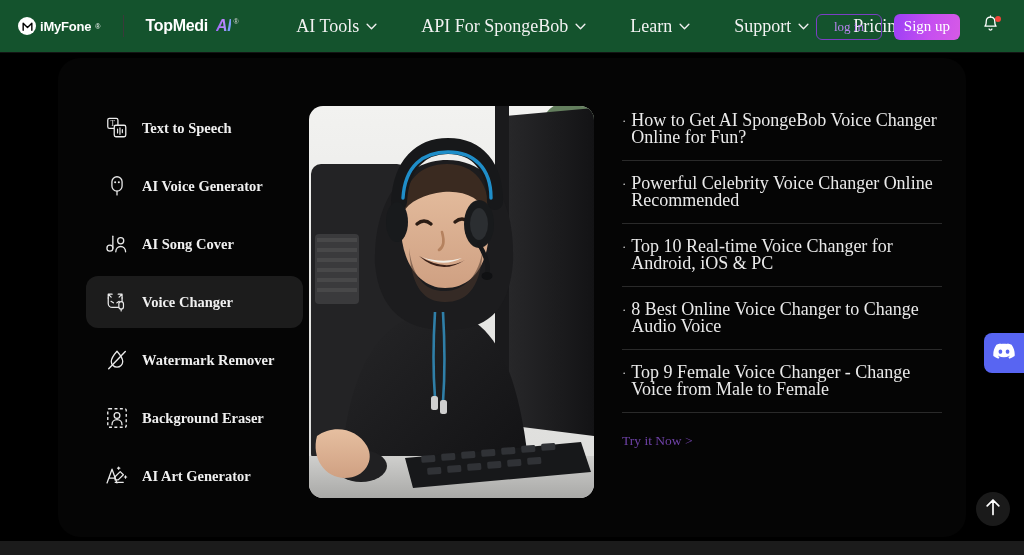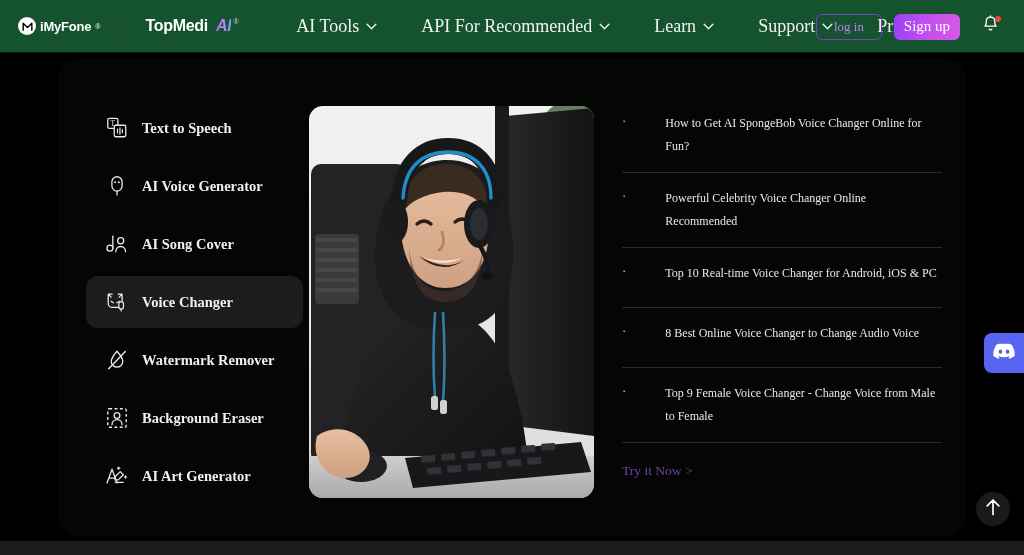--- a/index.html
+++ b/index.html
@@ -105,21 +105,21 @@
 
   
   .articles { flex:1; margin-left:28px; margin-right:24px; padding-top:8px; }
   .article-row {
     border-bottom:1px solid #2a2a2a;
     display:flex; align-items:flex-start;
     min-height:60px; padding:14px 2px 14px 0;
   }
   .article-row:first-child { padding-top:6px; min-height:52px; }
   .art-bullet { color:#cfcfcf; font-size:13px; margin-right:5px; line-height:17px; }
-  .art-text { color:#eaeaea; font-size:12px; line-height:23px; cursor:pointer;margin-left:34px; }
+  .art-text { color:#eaeaea; font-size:18px; line-height:17px; cursor:pointer; }
   .try-link {
     margin-top:20px; color:#6f42a8; font-size:13.5px; cursor:pointer; display:inline-block;
   }
 
   
   .discord {
     position:absolute; right:0; top:333px; width:40px; height:40px;
     background:#5865F2; border-radius:8px 0 0 8px;
     display:flex; align-items:center; justify-content:center; cursor:pointer;
   }
@@ -163,21 +163,21 @@
     <div class="nav">
       <div class="nav-item">
         <span>AI Tools</span>
         <span class="caret">
           <svg width="11" height="7" viewBox="0 0 12 8">
               <path d="M1 1.5L6 6.5l5-5" fill="none" stroke="#f0f0f0" stroke-width="1.6" stroke-linecap="round" stroke-linejoin="round"></path>
             </svg>
         </span>
       </div>
       <div class="nav-item">
-        <span>API For Recommended</span>
+        <span>API For SpongeBob</span>
         <span class="caret">
           <svg width="11" height="7" viewBox="0 0 12 8">
               <path d="M1 1.5L6 6.5l5-5" fill="none" stroke="#f0f0f0" stroke-width="1.6" stroke-linecap="round" stroke-linejoin="round"></path>
             </svg>
         </span>
       </div>
       <div class="nav-item">
         <span>Learn</span>
         <span class="caret">
           <svg width="11" height="7" viewBox="0 0 12 8">

